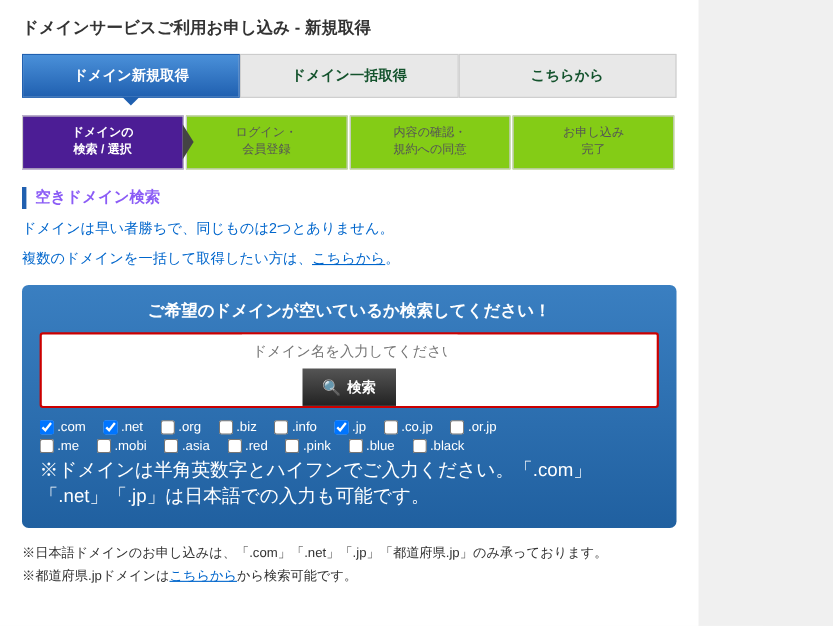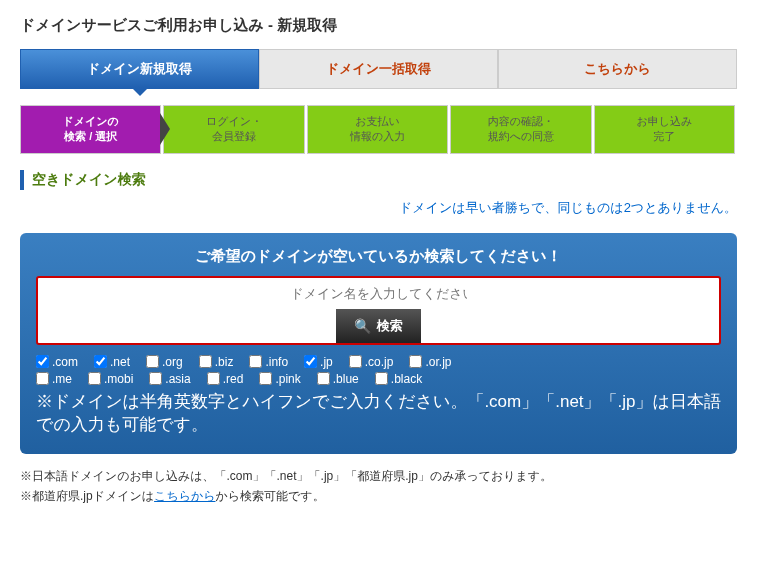--- a/index.html
+++ b/index.html
@@ -4,21 +4,21 @@
   <style>
     * { box-sizing: border-box; margin: 0; padding: 0; }
     body {
       font-family: 'Meiryo', 'MS Gothic', sans-serif;
       font-size: 13px;
       background: #f0f0f0;
       color: #333;
     }
     .page-container {
       background: #fff;
-      width: 757px;
+      width: 635px;
       min-height: 569px;
       padding: 16px 20px 20px 20px;
     }
     .page-title {
       font-size: 15px;
       font-weight: bold;
       color: #333;
       margin-bottom: 14px;
       padding-bottom: 0;
     }
@@ -49,40 +49,40 @@
       position: absolute;
       bottom: -8px;
       left: 50%;
       transform: translateX(-50%);
       border-left: 8px solid transparent;
       border-right: 8px solid transparent;
       border-top: 8px solid #2060b0;
     }
     .tab-item.inactive {
       background: #e8e8e8;
-      color: #c2410c;
+      color: #14532d;
     }
     
     .steps-bar {
       display: flex;
       margin-bottom: 16px;
       align-items: stretch;
     }
     .step-item {
       flex: 1;
       text-align: center;
       padding: 8px 4px;
       font-size: 11px;
       position: relative;
       border: 1px solid #ccc;
       margin-right: 2px;
       line-height: 1.4;
     }
     .step-item.active {
-      background: #a21caf;
+      background: #4c1d95;
       color: #fff;
       font-weight: bold;
     }
     .step-item.inactive {
       background: #84cc16;
       color: #555;
     }
     .step-item.active::after {
       content: '';
       position: absolute;
@@ -102,29 +102,28 @@
     }
     .section-heading-bar {
       width: 4px;
       height: 20px;
       background: #2060b0;
       margin-right: 8px;
     }
     .section-heading-text {
       font-size: 14px;
       font-weight: bold;
-      color: #4d7c0f;
+      color: #8b5cf6;
     }
     
     .info-text {
       color: #0066cc;
       font-size: 13px;
       line-height: 1.6;
       margin-bottom: 4px;
-      text-align: right;
     }
     .info-link {
       color: #0066cc;
       text-decoration: underline;
       cursor: pointer;
     }
     
     .search-box-container {
       background: linear-gradient(180deg, #3a7fc1 0%, #2060a0 100%);
       border-radius: 6px;
@@ -232,36 +231,36 @@
   </div>
 
   <div class="steps-bar">
     <div class="step-item active">
       <span>ドメインの<br>検索 / 選択</span>
     </div>
     <div class="step-item inactive">
       <span>ログイン・<br>会員登録</span>
     </div>
     <div class="step-item inactive">
-      <span>お支払い<br>情報の入力</span>
-    </div>
-    <div class="step-item inactive">
       <span>内容の確認・<br>規約への同意</span>
     </div>
     <div class="step-item inactive">
       <span>お申し込み<br>完了</span>
     </div>
   </div>
 
   <div class="section-heading">
     <div class="section-heading-bar"></div>
     <div class="section-heading-text">空きドメイン検索</div>
   </div>
 
   <div class="info-text">ドメインは早い者勝ちで、同じものは2つとありません。</div>
+  <div class="info-text" style="margin-top:6px;">
+    <span>複数のドメインを一括して取得したい方は、</span><span class="info-link">こちらから</span><span>。</span>
+  </div>
 
   <div class="search-box-container">
     <div class="search-box-title">ご希望のドメインが空いているか検索してください！</div>
     <div class="search-row">
       <input class="search-input" type="text" placeholder="ドメイン名を入力してください" style="">
       <button class="search-button">
         <span class="search-icon-unicode">🔍</span>
         <span>検索</span>
       </button>
     </div>

